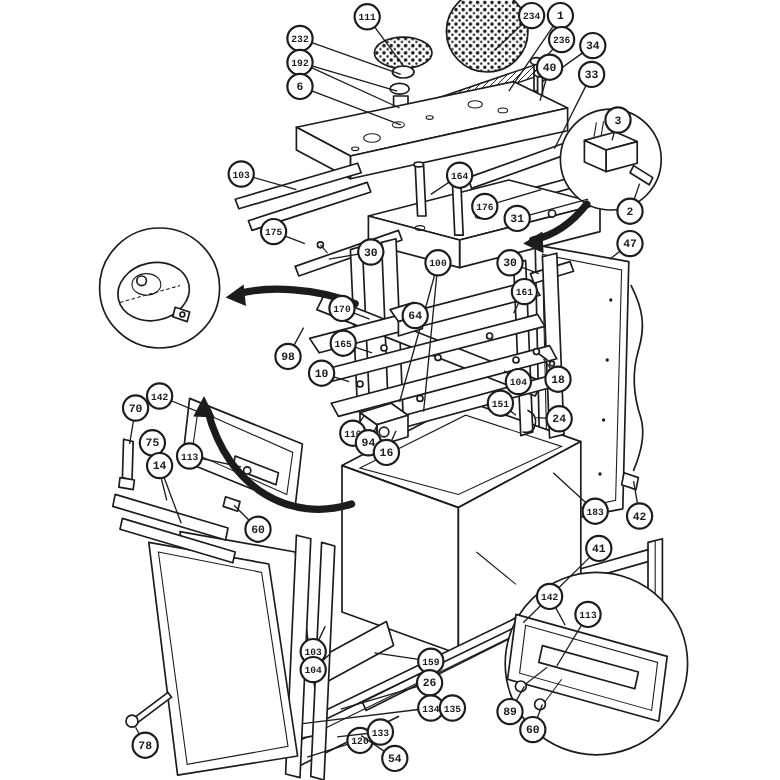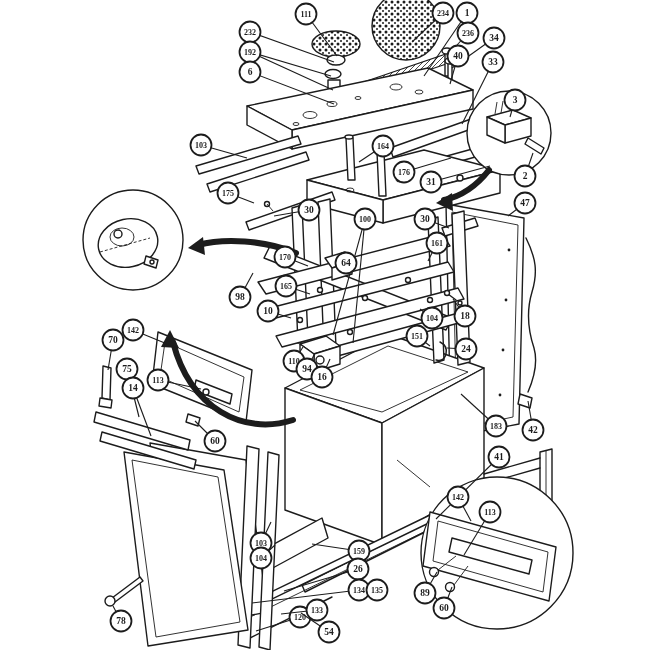--- a/index.html
+++ b/index.html
@@ -1,17 +1,17 @@
 <!DOCTYPE html>
 <html style="--line: #1c1c1c; --bg: #ffffff;"><head>
 <meta charset="utf-8">
 <style>
   html,body{margin:0;padding:0;background:#ffffff;}
   .stage{position:relative;width:644px;height:650px;background:var(--bg,#fff);overflow:hidden;
-         font-family:Liberation Serif, serif;}
+         font-family:Liberation Mono, monospace;}
   svg{position:absolute;left:0;top:0;}
   .ln{stroke:var(--line,#1c1c1c);fill:none;stroke-width:1.4;stroke-linejoin:round;stroke-linecap:round;}
   .lnw{stroke:var(--line,#1c1c1c);fill:#ffffff;stroke-width:1.4;stroke-linejoin:round;}
   .thin{stroke:var(--line,#1c1c1c);fill:none;stroke-width:0.9;}
   .dot{fill:var(--line,#1c1c1c);stroke:none;}
   .thick{stroke:var(--line,#1c1c1c);fill:none;stroke-width:6;stroke-linecap:round;}
   .ah{fill:var(--line,#1c1c1c);stroke:none;}
   .callout-circle{fill:#ffffff;stroke:var(--line,#1c1c1c);stroke-width:1.8;}
   .callout-text{fill:var(--line,#1c1c1c);font-weight:bold;}
   .leader{stroke:var(--line,#1c1c1c);stroke-width:1.1;fill:none;}

